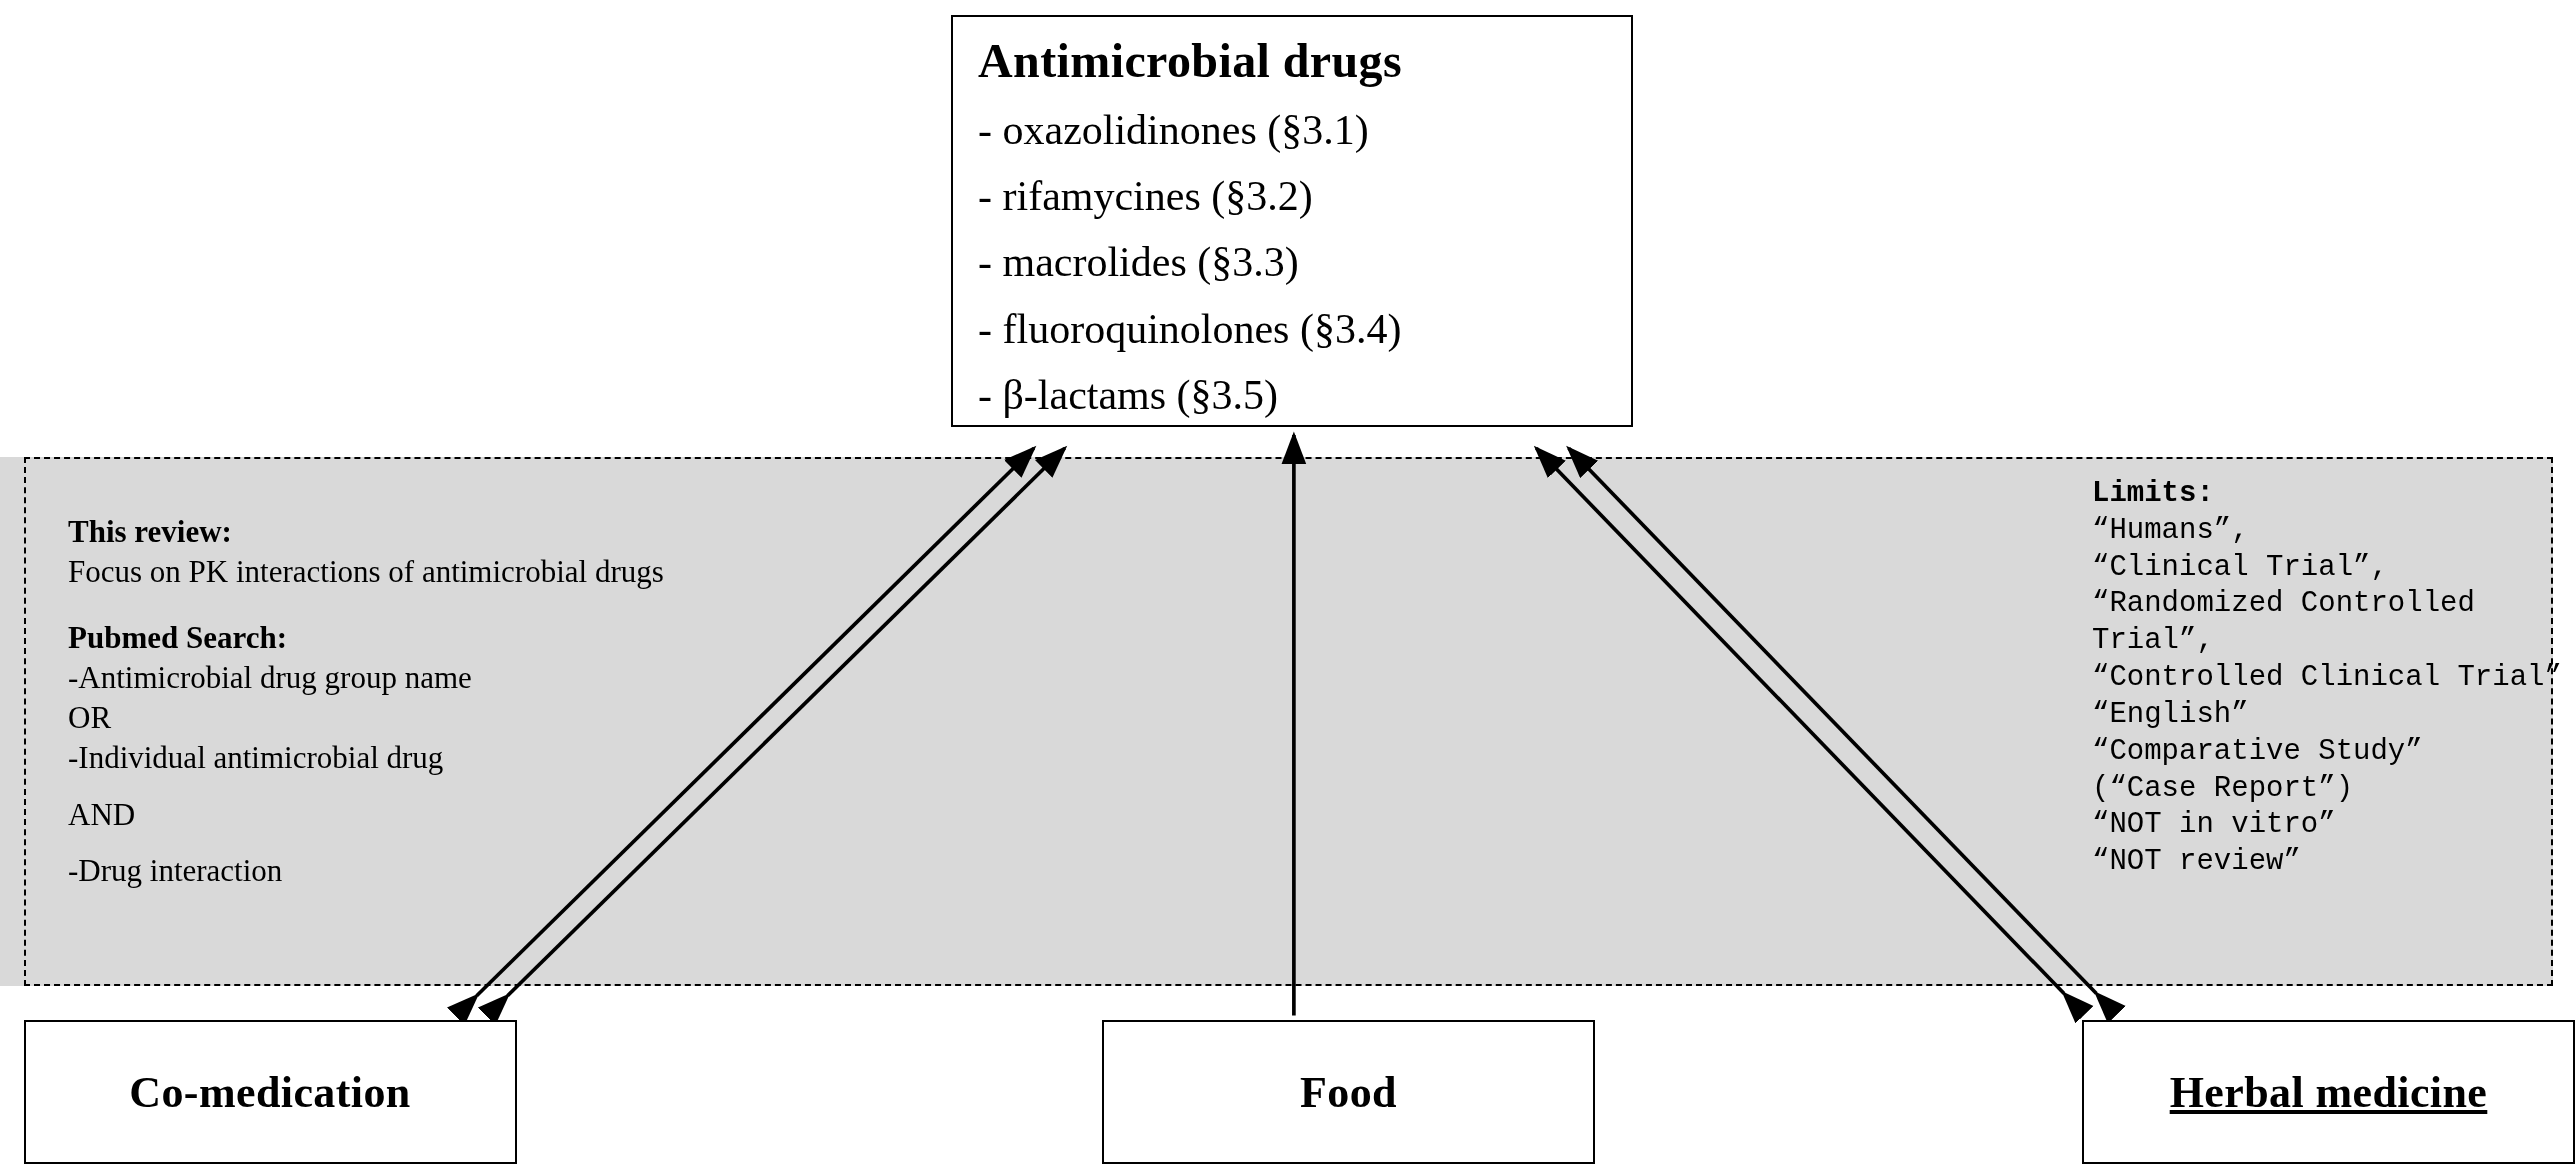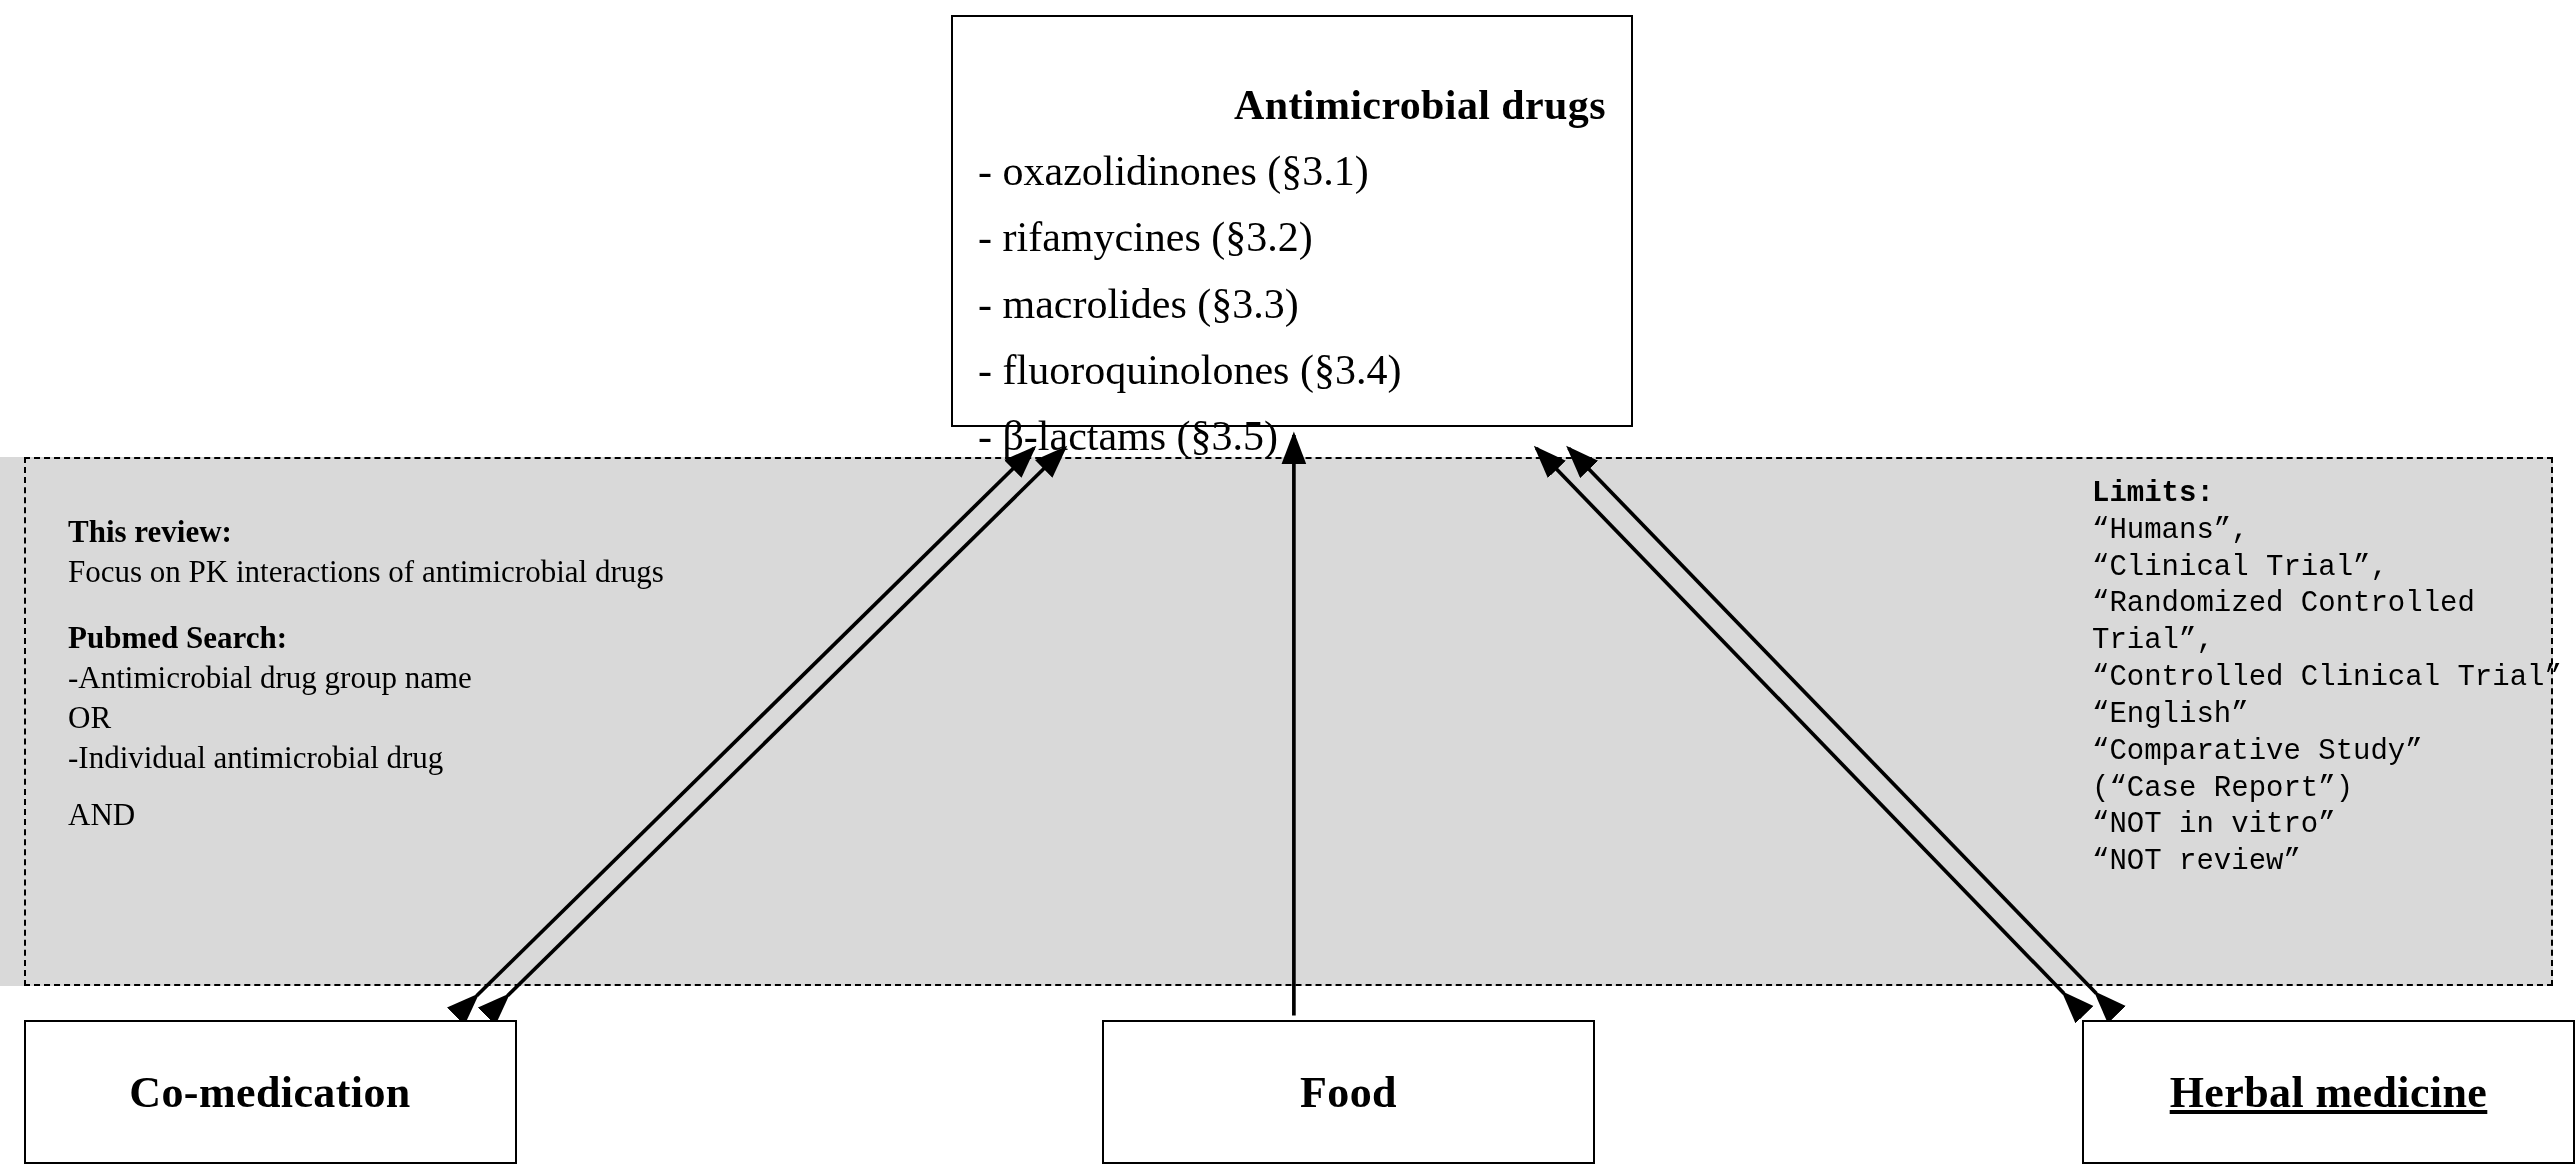--- a/index.html
+++ b/index.html
@@ -51,26 +51,25 @@
   
   #drugs-box {
     left: 951px;
     top: 14.7px;
     width: 682px;
     height: 412px;
     padding: 16px 25px 0 25px;
   }
   .drugs-title {
     font-weight: bold;
-    font-size: 42px;
-    text-align: right;
+    font-size: 48px;
+    text-align: left;
     line-height: 1.15;
     letter-spacing: 0.4px;
     margin-bottom: 8.8px;
-    margin-top: 48px;
   }
   .drug-item {
     font-size: 42px;
     line-height: 1.58;
     white-space: nowrap;
     text-align: left;
   }
 
   
   .bottom-box {
@@ -153,20 +152,21 @@
     <div class="bold-head">This review:</div>
     <div>Focus on PK interactions of antimicrobial drugs</div>
     <div class="spacer"></div>
     <div class="bold-head">Pubmed Search:</div>
     <div>-Antimicrobial drug group name</div>
     <div>OR</div>
     <div>-Individual antimicrobial drug</div>
     <div class="spacer-sm"></div>
     <div>AND</div>
     <div class="spacer-sm"></div>
+    <div>-Drug interaction</div>
   </div>
 
   <div class="band-text" id="limits-block">
     <div class="bold-head">Limits:</div>
     <div>“Humans”,</div>
     <div>“Clinical Trial”,</div>
     <div>“Randomized Controlled</div>
     <div>Trial”,</div>
     <div>“Controlled Clinical Trial”</div>
     <div>“English”</div>

